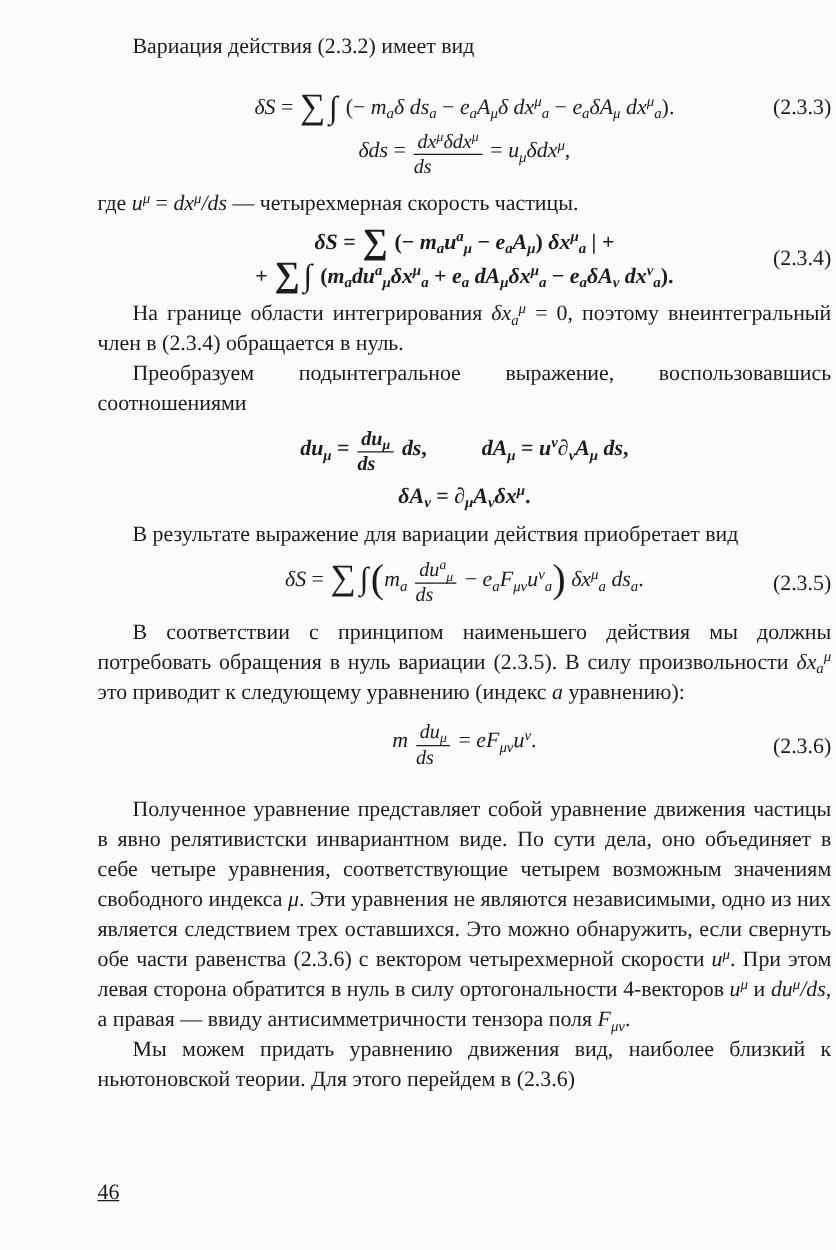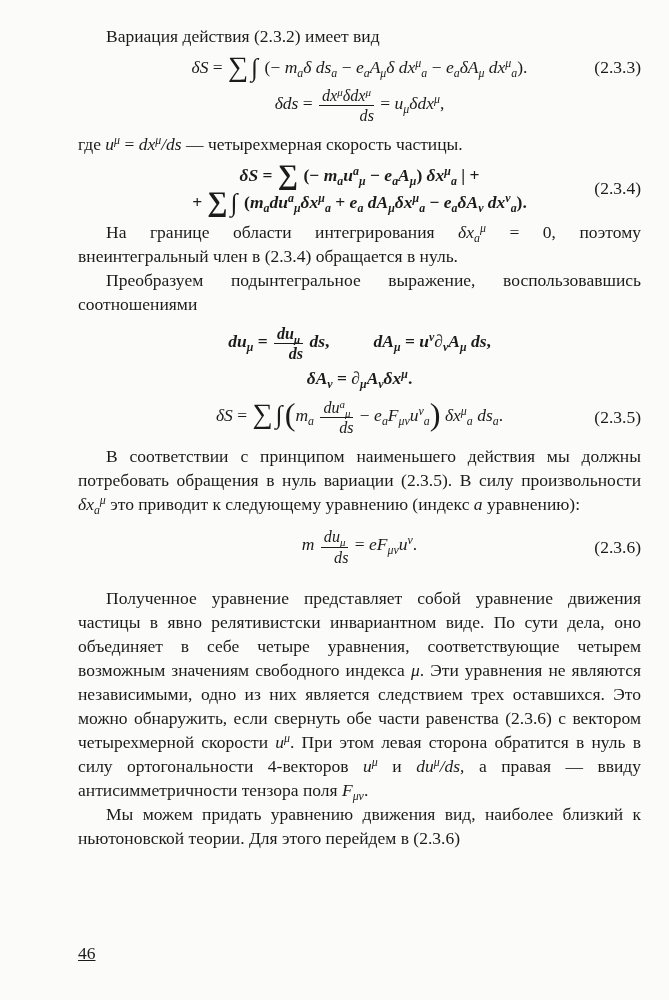--- a/index.html
+++ b/index.html
@@ -6,41 +6,41 @@
   body {
     width: 669px; height: 1000px;
     background: #fbfbf9;
     color: #1b1b1b;
     font-family: "Liberation Serif", "DejaVu Serif", "DejaVu Sans", serif;
     font-size: 17.5px;
     line-height: 24px;
     overflow: hidden;
     position: relative;
   }
-  .page { padding: 24px 28px 0 78px; }
+  .page { padding: 24px 4px 0 78px; }
   .para { margin: 0; text-align: justify; }
   .para.indent { text-indent: 28px; }
   .it { font-style: italic; }
   .rm, .tx { font-style: normal; }
   sub, sup { font-size: 0.68em; font-style: italic; line-height: 0; }
   sub { vertical-align: -0.32em; }
   sup { vertical-align: 0.5em; }
   .big  { font-size: 1.62em; font-style: normal; line-height: 0; vertical-align: -0.1em; padding: 0 1px; }
   .bigint { font-size: 1.45em; font-style: normal; line-height: 0; vertical-align: -0.12em; padding: 0 2px; }
   .bigp { font-size: 1.85em; font-style: normal; line-height: 0; vertical-align: -0.14em; }
-  .frac { display: inline-block; vertical-align: -0.78em; text-align: right; line-height: 1.08; margin: 0 2px; font-size: 0.92em; }
+  .frac { display: inline-block; vertical-align: -0.78em; text-align: left; line-height: 1.08; margin: 0 2px; font-size: 0.92em; }
   .frac .num { display: block; border-bottom: 1.3px solid #1b1b1b; padding: 0 3px 1px; }
   .frac .den { display: block; padding-top: 1px; }
   .gap { display: inline-block; width: 44px; }
   .eq { position: relative; text-align: center; margin: 6px 0 5px; }
   .eq .eqline { text-align: center; font-weight: bold; }
   .eq .eqline + .eqline { margin-top: 3px; }
   .eqnum { position: absolute; right: 0; top: 50%; transform: translateY(-50%); font-style: normal; }
   .eq-body { display: inline-block; }
-  .eq-233 { margin: 7px 0 5px; text-align: center; }
+  .eq-233 { margin: 25px 0 5px; text-align: center; }
   .eq-ds  { margin: 8px 0 7px; }
   .eq-234 { margin: 7px 0 6px; }
   .eq-du  { margin: 9px 0 7px; }
   .eq-235 { margin: 9px 0 8px; }
   .eq-236 { margin: 12px 0 20px; }
   .pagenum { position: absolute; left: 78px; top: 941px; text-decoration: underline; }
 </style>
 </head>
 <body>
 
@@ -69,20 +69,21 @@
 
   <p class="para indent"><span class="tx">На границе области интегрирования </span><span class="it">δx</span><sub>a</sub><sup>μ</sup><span class="tx"> = 0, поэтому внеинтегральный член в (2.3.4) обращается в нуль.</span></p>
 
   <p class="para indent"><span class="tx">Преобразуем подынтегральное выражение, воспользовавшись соотношениями</span></p>
 
   <div class="eq eq-du">
     <div class="eqline"><span class="it">du</span><sub>μ</sub><span class="rm"> = </span><span class="frac"><span class="num"><span class="it">du</span><sub>μ</sub></span><span class="den"><span class="it">ds</span></span></span><span class="rm"> </span><span class="it">ds</span><span class="rm">,</span><span class="gap"></span><span class="it">dA</span><sub>μ</sub><span class="rm"> = </span><span class="it">u</span><sup>ν</sup><span class="it">∂</span><sub>ν</sub><span class="it">A</span><sub>μ</sub><span class="rm"> </span><span class="it">ds</span><span class="rm">,</span></div>
     <div class="eqline"><span class="it">δ</span><span class="it">A</span><sub>ν</sub><span class="rm"> = </span><span class="it">∂</span><sub>μ</sub><span class="it">A</span><sub>ν</sub><span class="it">δx</span><sup>μ</sup><span class="rm">.</span></div>
   </div>
 
+  <p class="para indent"><span class="tx">В результате выражение для вариации действия приобретает вид</span></p>
 
   <div class="eq eq-235">
     <span class="eq-body"><span class="it">δS</span><span class="rm"> = </span><span class="big">∑</span><span class="bigint">∫</span><span class="bigp">(</span><span class="it">m</span><sub>a</sub><span class="rm"> </span><span class="frac"><span class="num"><span class="it">du</span><sup>a</sup><sub>μ</sub></span><span class="den"><span class="it">ds</span></span></span><span class="rm"> − </span><span class="it">e</span><sub>a</sub><span class="it">F</span><sub>μν</sub><span class="it">u</span><sup>ν</sup><sub>a</sub><span class="bigp">)</span><span class="rm"> </span><span class="it">δx</span><sup>μ</sup><sub>a</sub><span class="rm"> </span><span class="it">ds</span><sub>a</sub><span class="rm">.</span></span>
     <span class="eqnum">(2.3.5)</span>
   </div>
 
   <p class="para indent"><span class="tx">В соответствии с принципом наименьшего действия мы должны потребовать обращения в нуль вариации (2.3.5). В силу произвольности </span><span class="it">δx</span><sub>a</sub><sup>μ</sup><span class="tx"> это приводит к следующему уравнению (индекс </span><span class="it">a</span><span class="tx"> уравнению):</span></p>
 
   <div class="eq eq-236">
     <span class="eq-body"><span class="it">m</span><span class="rm"> </span><span class="frac"><span class="num"><span class="it">du</span><sub>μ</sub></span><span class="den"><span class="it">ds</span></span></span><span class="rm"> = </span><span class="it">e</span><span class="it">F</span><sub>μν</sub><span class="it">u</span><sup>ν</sup><span class="rm">.</span></span>

